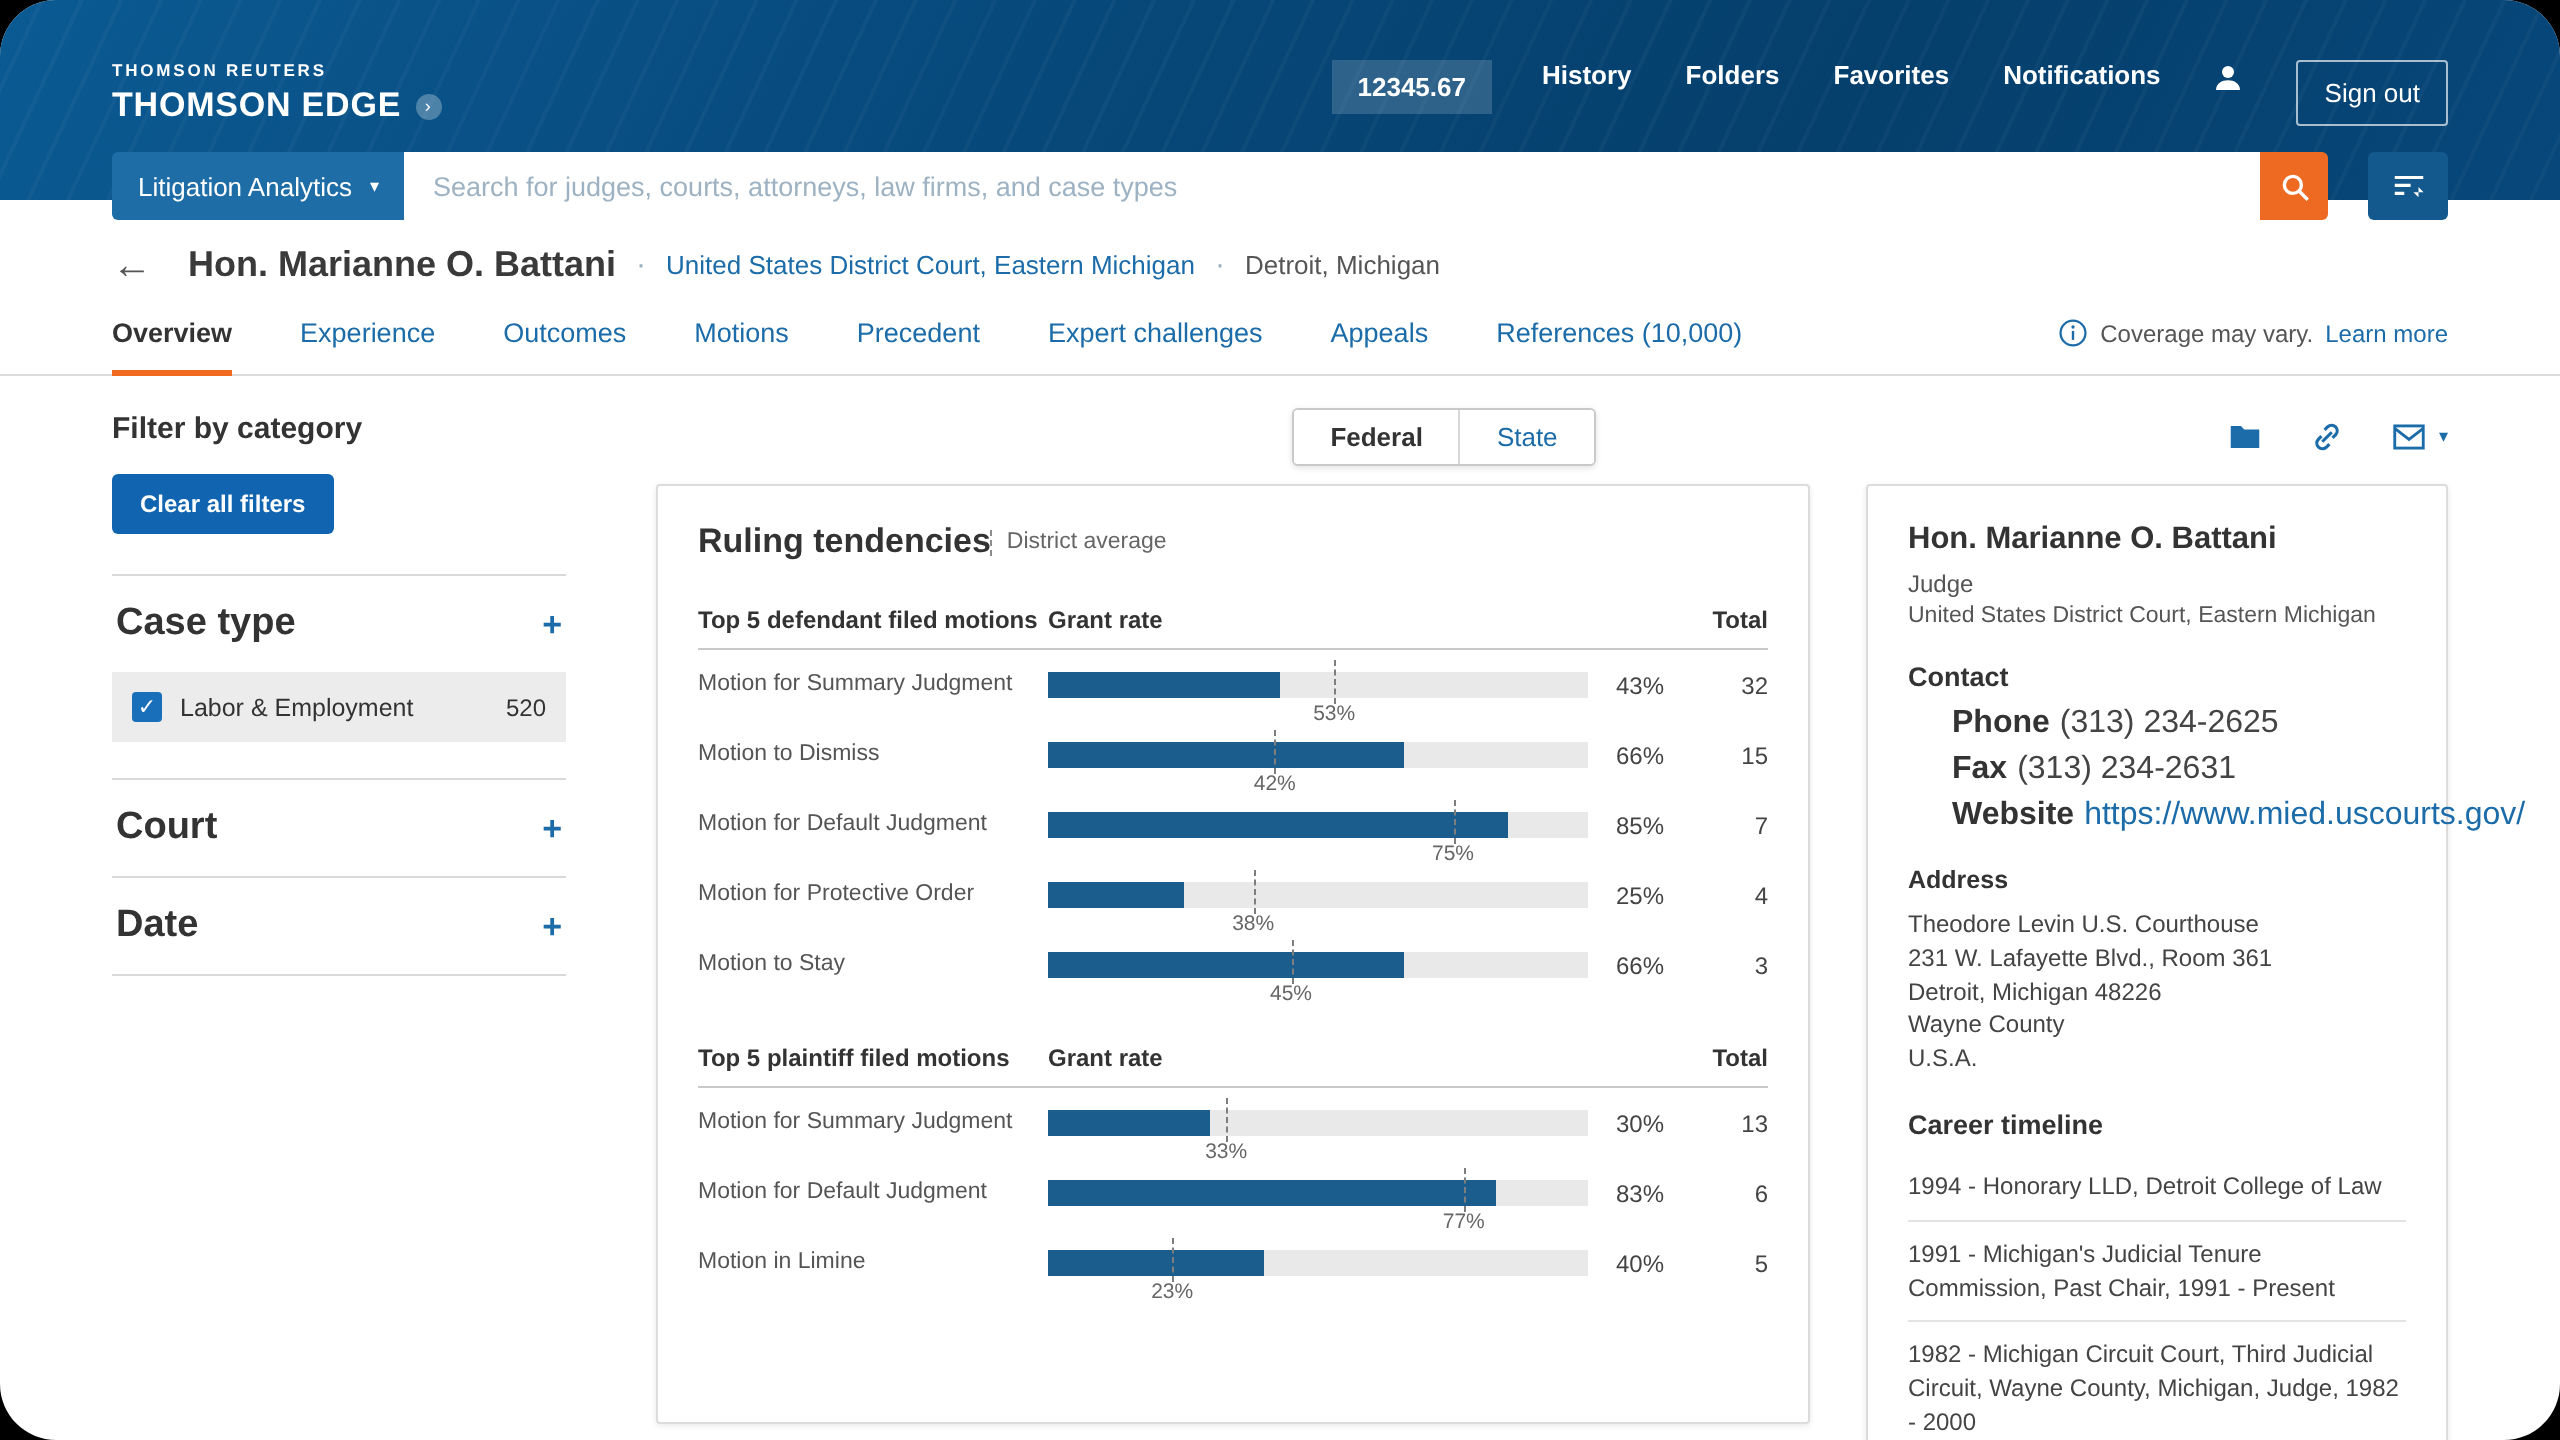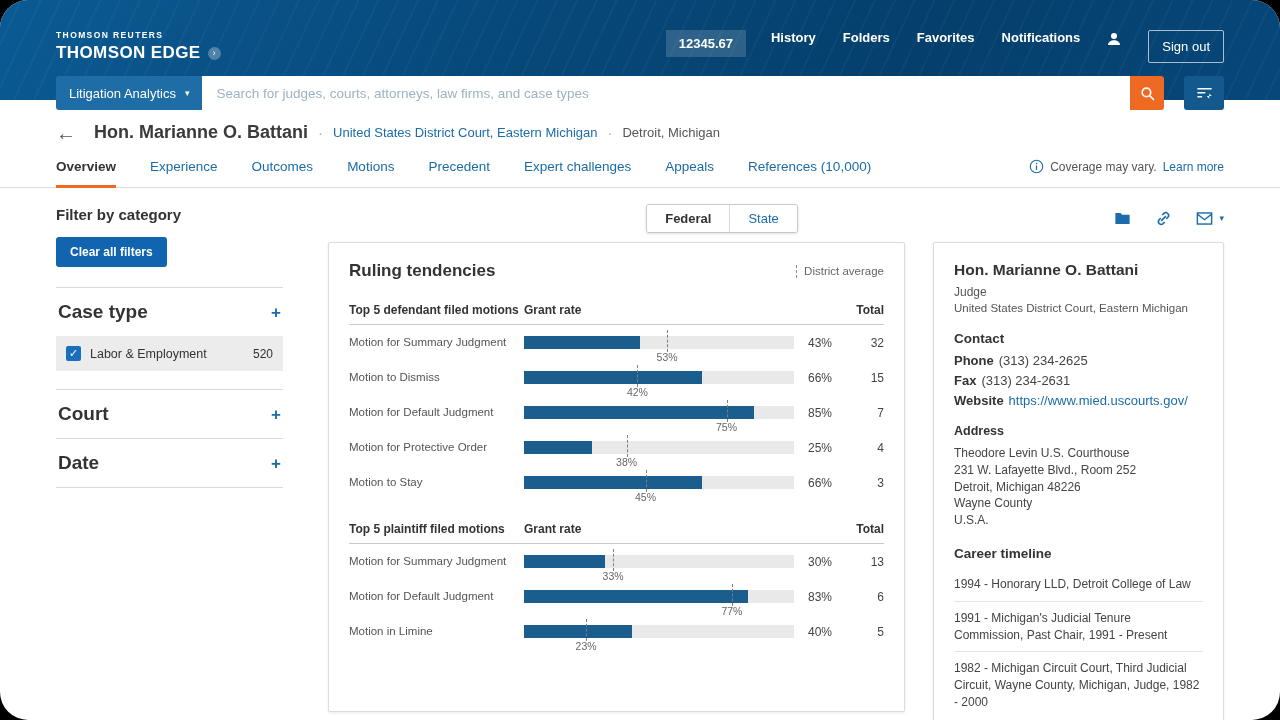--- a/index.html
+++ b/index.html
@@ -69,21 +69,21 @@
   .toolbar-right { position:absolute; right:0; top:0; height:40px; display:flex; align-items:center; gap:22px; }
   .tool-icon { cursor:pointer; display:flex; align-items:center; gap:5px; }
   .env-caret { font-size:9px; color:#1b6ca8; }
 
   .cards-row { display:flex; gap:28px; margin-top:4px; align-items:flex-start; }
   .card { background:#fff; border:1px solid #dcdcdc; border-radius:2px; box-shadow:0 1px 3px rgba(0,0,0,.09); }
   .ruling-card { width:577px; padding:18px 20px; min-height:470px; }
   .profile-card { width:291px; padding:18px 20px 24px; min-height:460px; }
 
   
-  .rc-head { display:flex; justify-content:space-between; align-items:center; }
+  .rc-head { display:flex; justify-content:flex-start; align-items:center; }
   .rc-title { font-size:17px; font-weight:bold; color:#333; }
   .rc-legend { display:flex; align-items:center; gap:7px; font-size:11.5px; color:#666; }
   .legend-dash { width:0; height:13px; border-left:1px dashed #8c8c8c; }
   .group-head { display:flex; align-items:center; border-bottom:1px solid #c9c9c9; padding-bottom:7px; margin-top:22px; font-size:12px; font-weight:bold; color:#333; }
   .gh-motion { width:175px; }
   .gh-rate { flex:1; }
   .gh-total { width:40px; text-align:right; }
   .motion-row { display:flex; align-items:center; height:35px; }
   .mr-label { width:175px; font-size:11.5px; color:#555; padding-right:10px; line-height:1.2; }
   .mr-barzone { width:270px; position:relative; height:35px; }
@@ -92,21 +92,21 @@
   .mr-marker { position:absolute; top:5px; height:22px; width:0; border-left:1px dashed #7e7e7e; }
   .mr-avg { position:absolute; top:26px; transform:translateX(-50%); font-size:10.5px; color:#666; white-space:nowrap; }
   .mr-rate { flex:1; font-size:12px; color:#444; padding-left:14px; }
   .mr-total { width:40px; text-align:right; font-size:12px; color:#444; }
 
   
   .pc-name { font-size:15.5px; font-weight:bold; color:#333; }
   .pc-role { font-size:12px; color:#555; margin-top:6px; }
   .pc-court { font-size:11.5px; color:#555; margin-top:3px; }
   .pc-h2 { font-size:13.5px; font-weight:bold; color:#333; margin-top:17px; margin-bottom:7px; }
-  .contact-line { font-size:13px; color:#444; margin-top:5px; }
+  .contact-line { font-size:16px; color:#444; margin-top:5px;margin-left:22px; }
   .contact-line .cl-label { font-weight:bold; color:#333; margin-right:5px; }
   .contact-line .cl-link { color:#1b6ca8; cursor:pointer; }
   .pc-h3 { font-size:12.5px; font-weight:bold; color:#333; margin-top:16px; margin-bottom:7px; }
   .addr-line { font-size:12px; color:#444; line-height:1.4; }
   .career-entry { font-size:12px; color:#444; line-height:1.4; padding:8px 0; border-bottom:1px solid #e3e3e3; }
   .career-entry:last-child { border-bottom:none; }
 </style>
 </head>
 <body>
 
@@ -377,21 +377,21 @@
           <div class="contact-line">
             <span class="cl-label">Fax</span><span>(313) 234-2631</span>
           </div>
           <div class="contact-line">
             <span class="cl-label">Website</span><span class="cl-link">https://www.mied.uscourts.gov/</span>
           </div>
 
           <div class="pc-h3">Address</div>
           <div>
               <div class="addr-line">Theodore Levin U.S. Courthouse</div>
-              <div class="addr-line">231 W. Lafayette Blvd., Room 252</div>
+              <div class="addr-line">231 W. Lafayette Blvd., Room 361</div>
               <div class="addr-line">Detroit, Michigan 48226</div>
               <div class="addr-line">Wayne County</div>
               <div class="addr-line">U.S.A.</div>
             </div>
 
           <div class="pc-h2">Career timeline</div>
           <div>
               <div class="career-entry">1994 - Honorary LLD, Detroit College of Law</div>
               <div class="career-entry">1991 - Michigan's Judicial Tenure Commission, Past Chair, 1991 - Present</div>
               <div class="career-entry">1982 - Michigan Circuit Court, Third Judicial Circuit, Wayne County, Michigan, Judge, 1982 - 2000</div>

